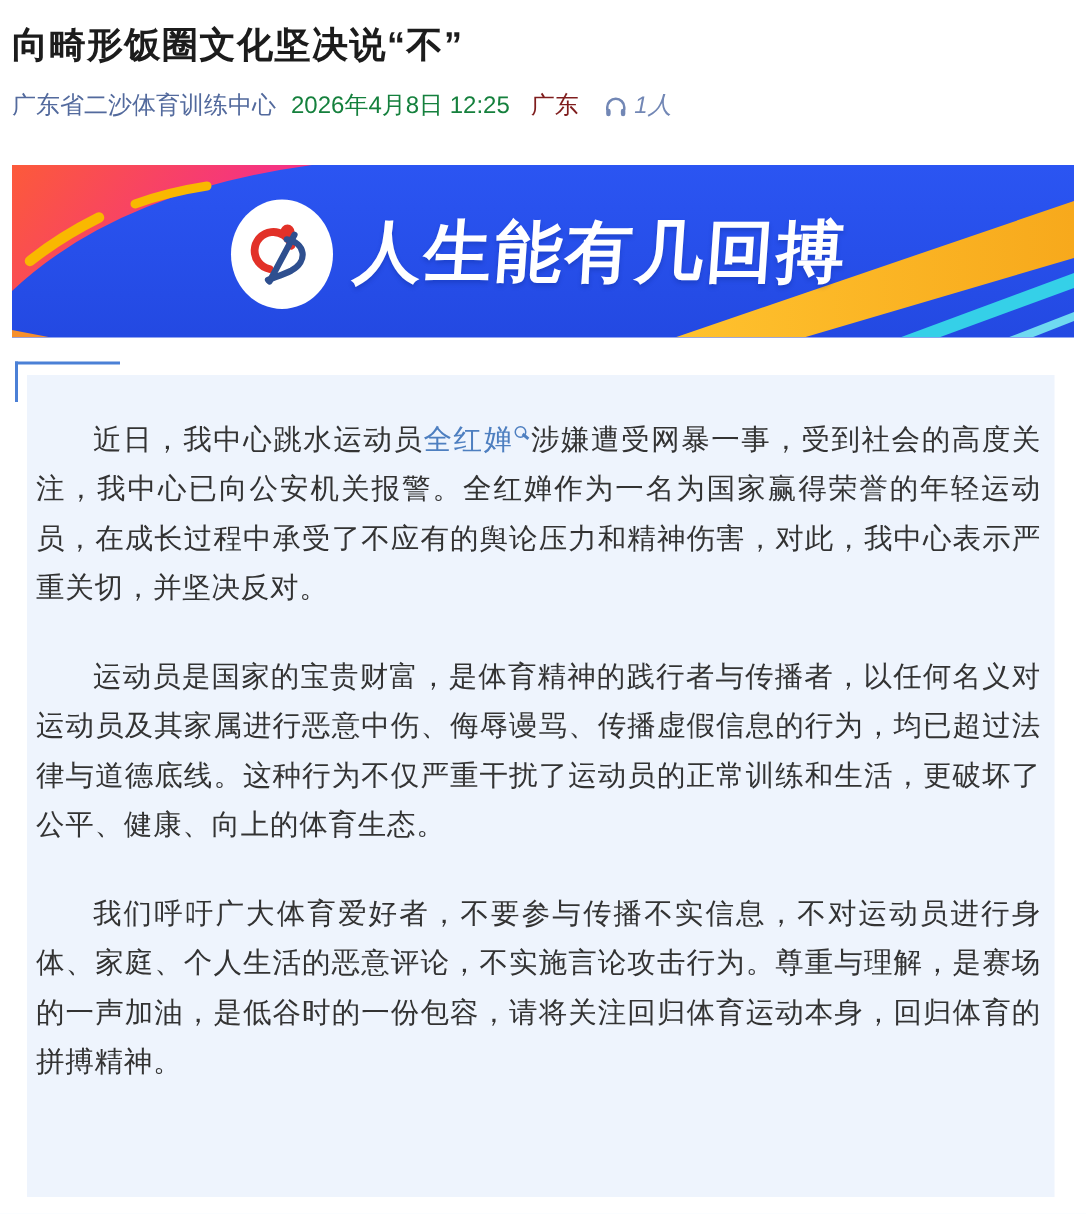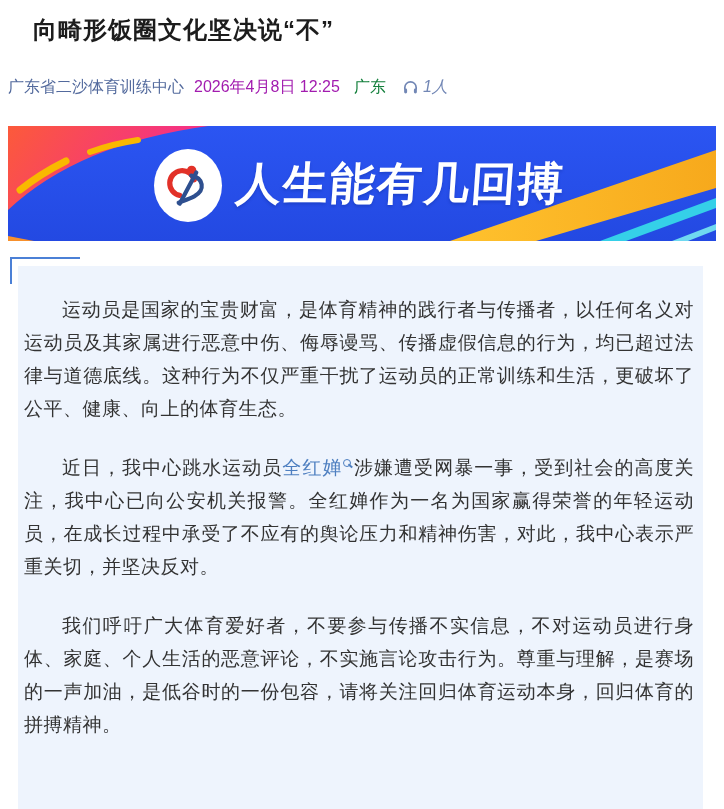--- a/index.html
+++ b/index.html
@@ -9,30 +9,29 @@
     font-family: "Liberation Sans", "DejaVu Sans", sans-serif;
     overflow: hidden;
   }
   .page { padding: 0 8px; position: relative; }
 
   
   .post-title {
     margin-top: 14px;
     font-size: 24px; font-weight: 700; color: #1c1c1c;
     letter-spacing: 1px;
-    margin-left: 25px;
   }
   .meta-row {
-    margin-top: 30px;
+    margin-top: 14px;
     display: flex; align-items: center;
     font-size: 16px; line-height: 22px; text-align: right;
   }
   .author-link { color: #536a9d; text-decoration: none; margin-right: 10px; cursor: pointer; }
-  .post-date { color: #a21caf; margin-right: 14px; }
-  .post-location { color: #15803d; margin-right: 16px; font-family: Liberation Serif, serif; }
+  .post-date { color: #15803d; margin-right: 14px; }
+  .post-location { color: #7f1d1d; margin-right: 16px; font-family: Liberation Serif, serif; }
   .listen-group { display: flex; align-items: center; color: #7287b5; cursor: pointer; font-style: italic; }
   .listen-group svg { margin-right: 4px; display: block; }
 
   
   .banner {
     position: relative; margin-top: 28px;
     width: 708px; height: 115px;
     background: linear-gradient(180deg, #2b55f2 0%, #2349e2 100%);
     overflow: hidden; cursor: pointer;
   }
@@ -134,20 +133,20 @@
         <path d="M56,30 C80,34 84,58 62,70 C52,75 42,78 32,82" fill="none" stroke="#2e4f8f" stroke-width="8" stroke-linecap="round"></path>
       </svg>
     </div>
     <div class="banner-slogan">人生能有几回搏</div>
   </div>
 
   <div class="content-wrap">
     <div class="corner-bracket"></div>
     <div class="content-box">
 
-      <p class="para">运动员是国家的宝贵财富，是体育精神的践行者与传播者，以任何名义对运动员及其家属进行恶意中伤、侮辱谩骂、传播虚假信息的行为，均已超过法律与道德底线。这种行为不仅严重干扰了运动员的正常训练和生活，更破坏了公平、健康、向上的体育生态。</p>
-        <p class="para">近日，我中心跳水运动员<a class="inline-link">全红婵<span class="search-sup"></span></a>涉嫌遭受网暴一事，受到社会的高度关注，我中心已向公安机关报警。全红婵作为一名为国家赢得荣誉的年轻运动员，在成长过程中承受了不应有的舆论压力和精神伤害，对此，我中心表示严重关切，并坚决反对。</p>
+      <p class="para">近日，我中心跳水运动员<a class="inline-link">全红婵<span class="search-sup"></span></a>涉嫌遭受网暴一事，受到社会的高度关注，我中心已向公安机关报警。全红婵作为一名为国家赢得荣誉的年轻运动员，在成长过程中承受了不应有的舆论压力和精神伤害，对此，我中心表示严重关切，并坚决反对。</p>
+        <p class="para">运动员是国家的宝贵财富，是体育精神的践行者与传播者，以任何名义对运动员及其家属进行恶意中伤、侮辱谩骂、传播虚假信息的行为，均已超过法律与道德底线。这种行为不仅严重干扰了运动员的正常训练和生活，更破坏了公平、健康、向上的体育生态。</p>
         <p class="para">我们呼吁广大体育爱好者，不要参与传播不实信息，不对运动员进行身体、家庭、个人生活的恶意评论，不实施言论攻击行为。尊重与理解，是赛场的一声加油，是低谷时的一份包容，请将关注回归体育运动本身，回归体育的拼搏精神。</p>
     </div>
 
   </div>
 
 </div>
 
 </body></html>

